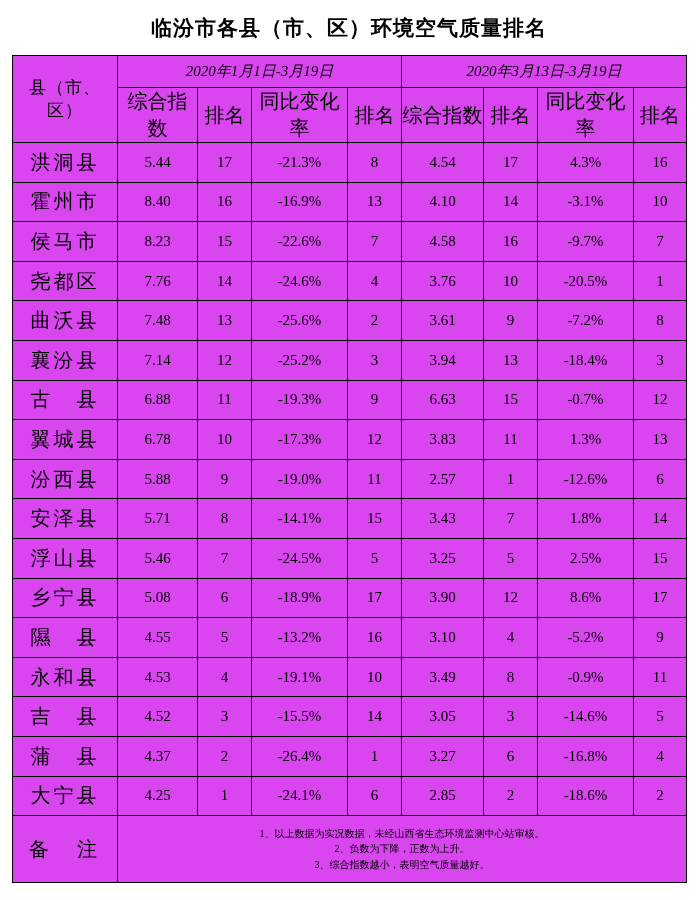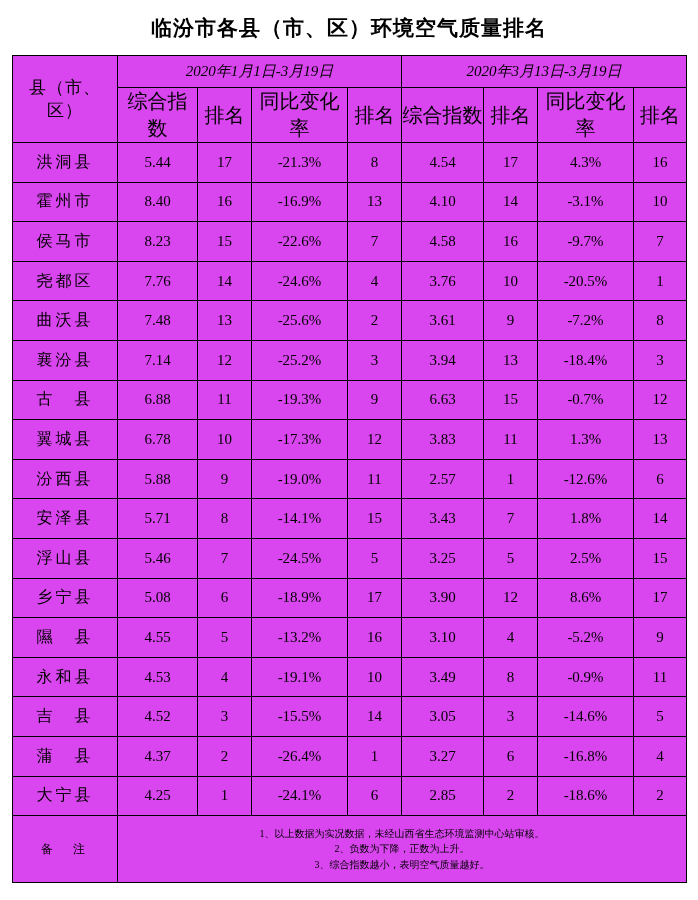--- a/index.html
+++ b/index.html
@@ -57,30 +57,30 @@
   }
   .hdr-sub {
     font-size: 20px;
     height: 31px;
   }
   
   tr.data-row td {
     height: 38.6px;
   }
   td.county {
-    font-size: 16px;
+    font-size: 20px;
     letter-spacing: 3px;
   }
   td.num {
     font-size: 15px;
     font-family: "Liberation Serif", "DejaVu Serif", serif;
   }
   
   td.note-label {
-    font-size: 12px;
+    font-size: 20px;
     letter-spacing: 4px;
     height: 66px;
   }
   td.note-body {
     text-align: left;
     font-size: 10px;
     padding: 5px 6px 5px 10px;
     line-height: 1.55;
     height: 66px;
   }

